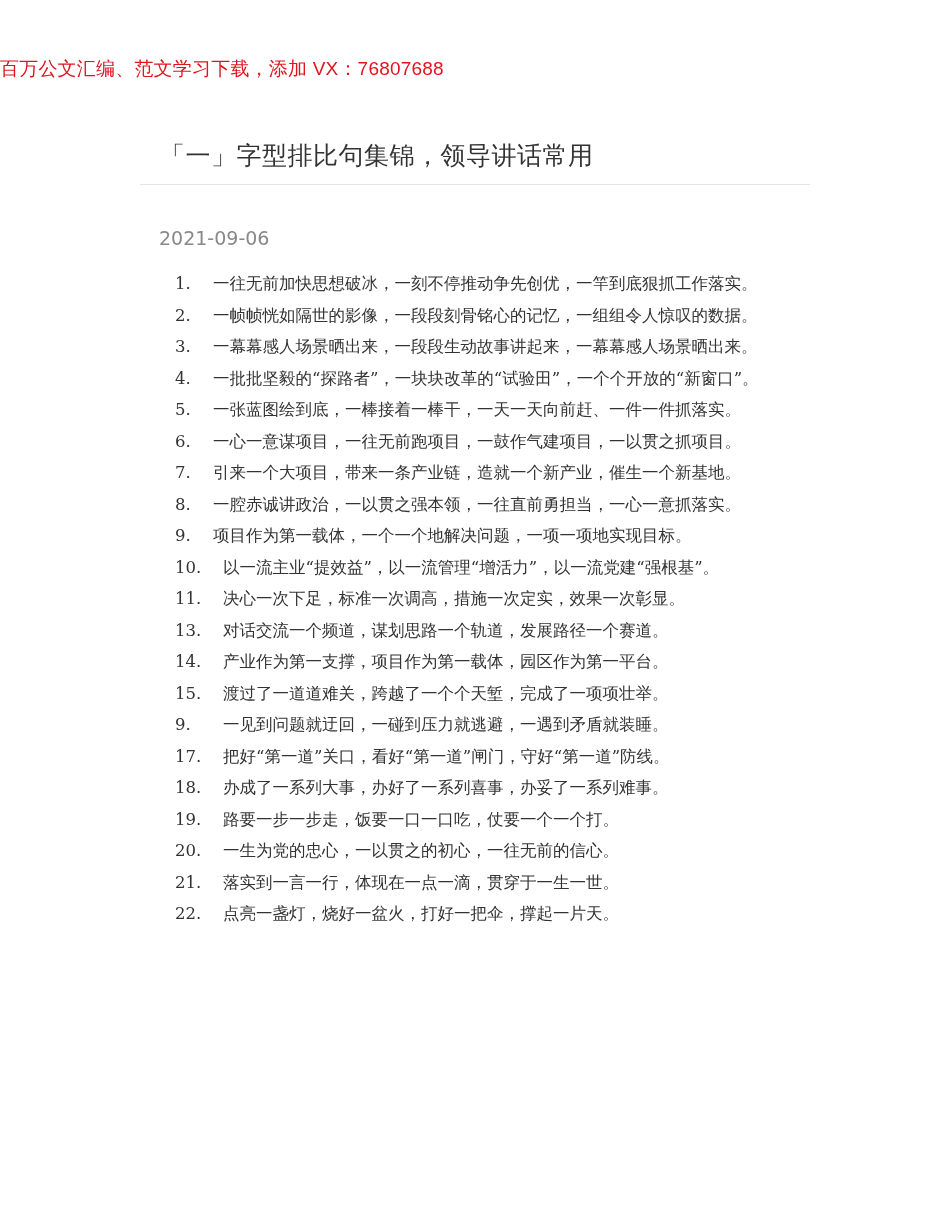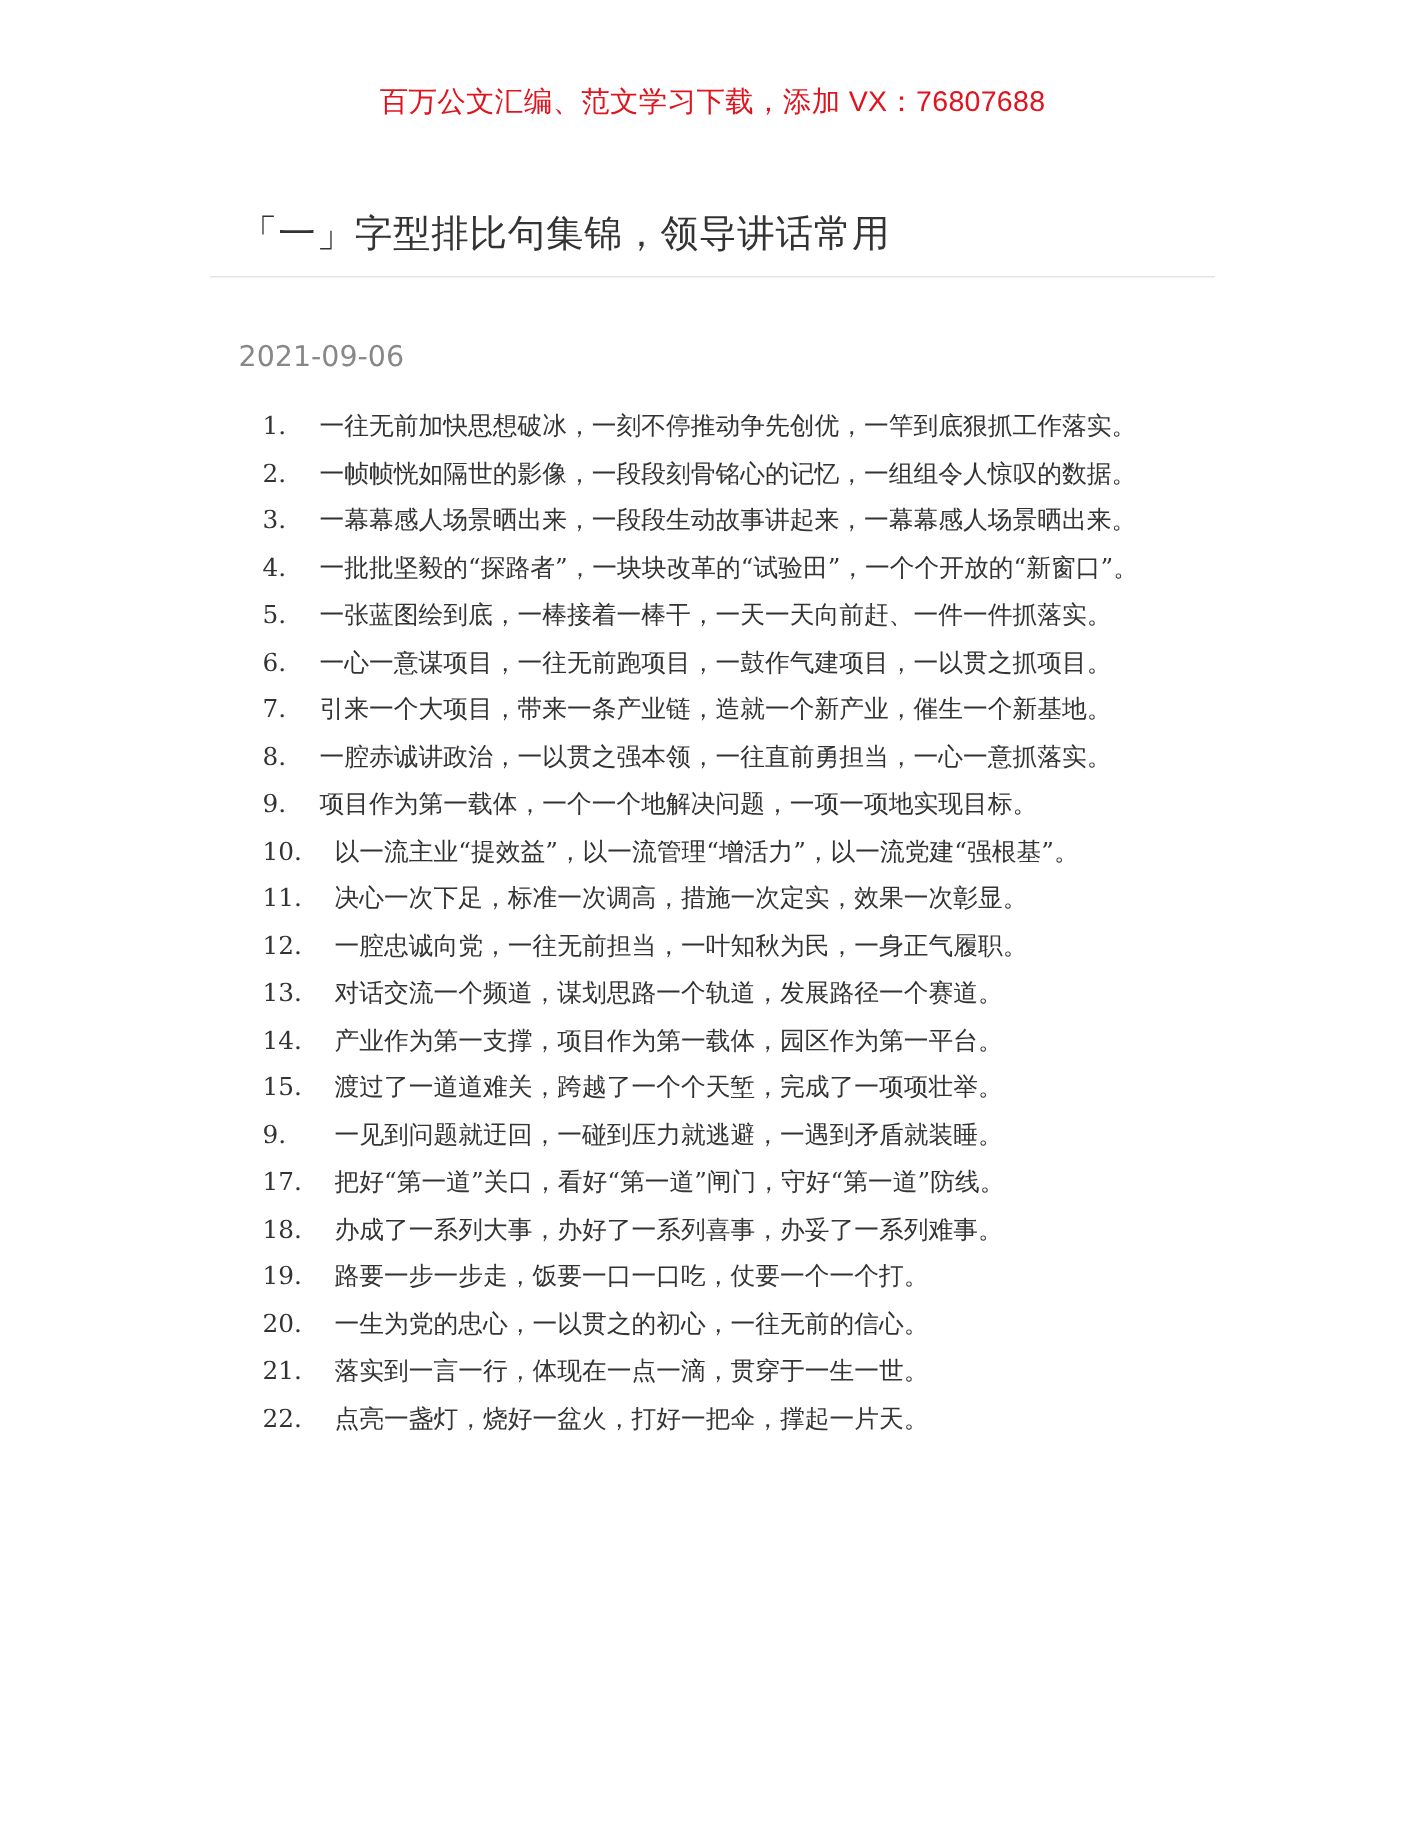--- a/index.html
+++ b/index.html
@@ -1,18 +1,18 @@
 <!DOCTYPE html>
 <html><head>
 <meta charset="utf-8">
 <style>
   html, body { margin: 0; padding: 0; background: #ffffff; }
   body { width: 950px; height: 1230px; position: relative; overflow: hidden; }
   .banner {
-    position: absolute; top: 56px; left: 0; width: 950px; text-align: center;
+    position: absolute; top: 56px; left: 0; width: 950px; 
     color: #e0141e; font-family: "Liberation Sans", "DejaVu Sans", sans-serif;
     font-size: 19px; line-height: 26px; letter-spacing: 0.2px;
   }
   .title {
     position: absolute; top: 138px; left: 160px;
     font-family: "DejaVu Sans", "Liberation Sans", sans-serif;
     font-size: 25px; line-height: 36px; color: #333333; letter-spacing: 0.5px;
   }
   .divider {
     position: absolute; top: 184px; left: 140px; width: 670px; height: 0;
@@ -49,21 +49,20 @@
     <li class="item"><span class="num">2.</span><span>一帧帧恍如隔世的影像，一段段刻骨铭心的记忆，一组组令人惊叹的数据。</span></li>
     <li class="item"><span class="num">3.</span><span>一幕幕感人场景晒出来，一段段生动故事讲起来，一幕幕感人场景晒出来。</span></li>
     <li class="item"><span class="num">4.</span><span>一批批坚毅的“探路者”，一块块改革的“试验田”，一个个开放的“新窗口”。</span></li>
     <li class="item"><span class="num">5.</span><span>一张蓝图绘到底，一棒接着一棒干，一天一天向前赶、一件一件抓落实。</span></li>
     <li class="item"><span class="num">6.</span><span>一心一意谋项目，一往无前跑项目，一鼓作气建项目，一以贯之抓项目。</span></li>
     <li class="item"><span class="num">7.</span><span>引来一个大项目，带来一条产业链，造就一个新产业，催生一个新基地。</span></li>
     <li class="item"><span class="num">8.</span><span>一腔赤诚讲政治，一以贯之强本领，一往直前勇担当，一心一意抓落实。</span></li>
     <li class="item"><span class="num">9.</span><span>项目作为第一载体，一个一个地解决问题，一项一项地实现目标。</span></li>
     <li class="item"><span class="num wide">10.</span><span>以一流主业“提效益”，以一流管理“增活力”，以一流党建“强根基”。</span></li>
     <li class="item"><span class="num wide">11.</span><span>决心一次下足，标准一次调高，措施一次定实，效果一次彰显。</span></li>
-    <li class="item"><span class="num wide">12.</span><span>一腔忠诚向党，一往无前担当，一叶知秋为民，一身正气履职。</span></li>
     <li class="item"><span class="num wide">13.</span><span>对话交流一个频道，谋划思路一个轨道，发展路径一个赛道。</span></li>
     <li class="item"><span class="num wide">14.</span><span>产业作为第一支撑，项目作为第一载体，园区作为第一平台。</span></li>
     <li class="item"><span class="num wide">15.</span><span>渡过了一道道难关，跨越了一个个天堑，完成了一项项壮举。</span></li>
     <li class="item"><span class="num wide">9.</span><span>一见到问题就迂回，一碰到压力就逃避，一遇到矛盾就装睡。</span></li>
     <li class="item"><span class="num wide">17.</span><span>把好“第一道”关口，看好“第一道”闸门，守好“第一道”防线。</span></li>
     <li class="item"><span class="num wide">18.</span><span>办成了一系列大事，办好了一系列喜事，办妥了一系列难事。</span></li>
     <li class="item"><span class="num wide">19.</span><span>路要一步一步走，饭要一口一口吃，仗要一个一个打。</span></li>
     <li class="item"><span class="num wide">20.</span><span>一生为党的忠心，一以贯之的初心，一往无前的信心。</span></li>
     <li class="item"><span class="num wide">21.</span><span>落实到一言一行，体现在一点一滴，贯穿于一生一世。</span></li>
     <li class="item"><span class="num wide">22.</span><span>点亮一盏灯，烧好一盆火，打好一把伞，撑起一片天。</span></li>

